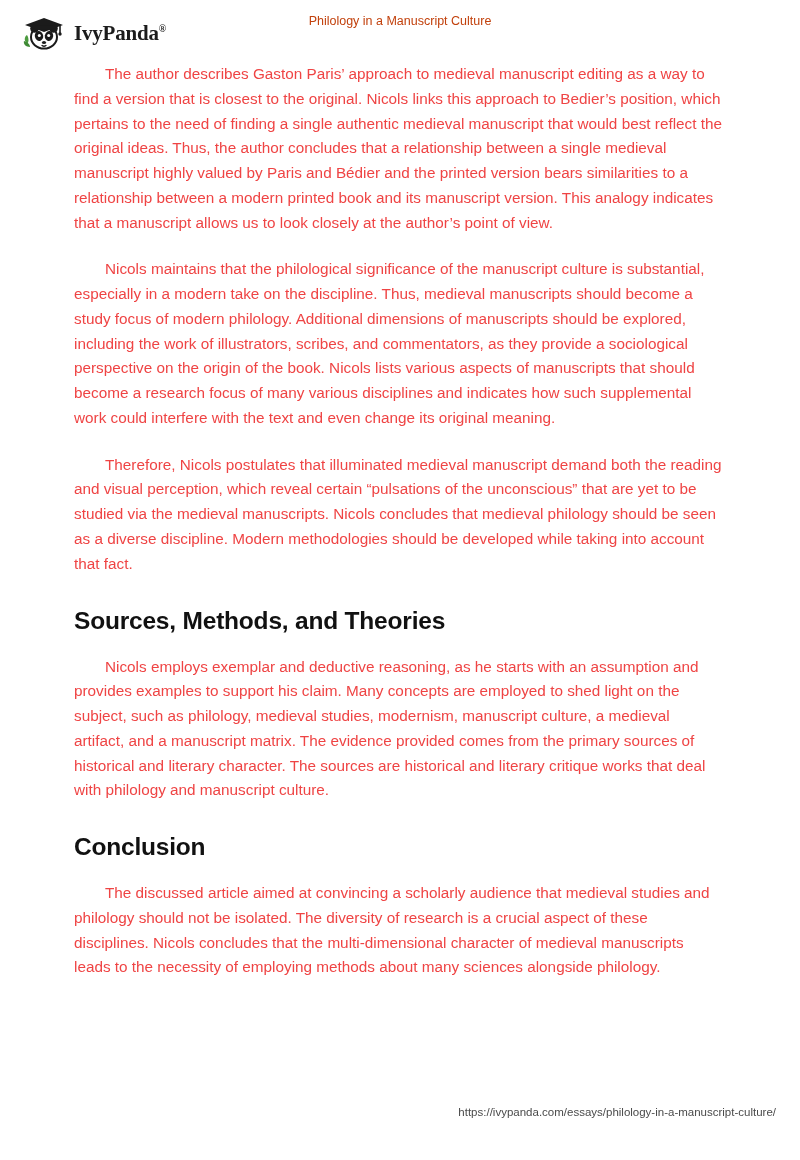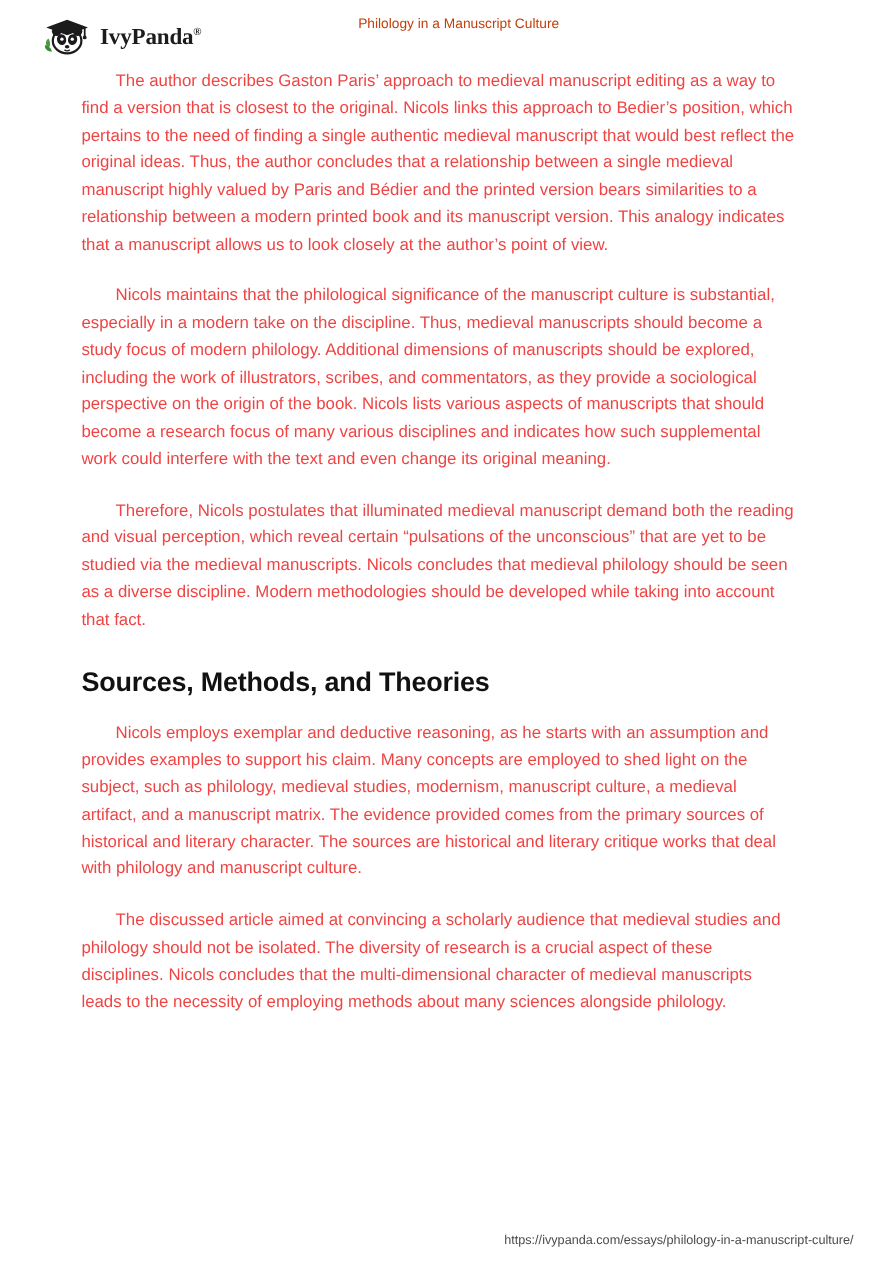--- a/index.html
+++ b/index.html
@@ -16,21 +16,21 @@
     width: 800px;
     height: 1160px;
     background: #ffffff;
     overflow: hidden;
     box-sizing: border-box;
   }
   
   .header {
     position: absolute;
     top: 0;
-    left: 17px;
+    left: 0;
     width: 656px;
     height: 62px;
   }
   .brand {
     position: absolute;
     left: 22px;
     top: 14px;
     display: flex;
     align-items: center;
     gap: 8px;
@@ -93,21 +93,21 @@
   
   .footer {
     position: absolute;
     left: 0;
     bottom: 26px;
     width: 800px;
   }
   .footer-url {
     position: absolute;
     right: 24px;
-    bottom: 0;
+    bottom: 16px;
     font-size: 11.5px;
     color: #4a4a4a;
     text-decoration: none;
     white-space: nowrap;
   }
 </style>
 </head>
 <body>
 
 <div class="page">
@@ -151,20 +151,21 @@
     <p class="para">The author describes Gaston Paris’ approach to medieval manuscript editing as a way to find a version that is closest to the original. Nicols links this approach to Bedier’s position, which pertains to the need of finding a single authentic medieval manuscript that would best reflect the original ideas. Thus, the author concludes that a relationship between a single medieval manuscript highly valued by Paris and Bédier and the printed version bears similarities to a relationship between a modern printed book and its manuscript version. This analogy indicates that a manuscript allows us to look closely at the author’s point of view.</p>
 
     <p class="para">Nicols maintains that the philological significance of the manuscript culture is substantial, especially in a modern take on the discipline. Thus, medieval manuscripts should become a study focus of modern philology. Additional dimensions of manuscripts should be explored, including the work of illustrators, scribes, and commentators, as they provide a sociological perspective on the origin of the book. Nicols lists various aspects of manuscripts that should become a research focus of many various disciplines and indicates how such supplemental work could interfere with the text and even change its original meaning.</p>
 
     <p class="para">Therefore, Nicols postulates that illuminated medieval manuscript demand both the reading and visual perception, which reveal certain “pulsations of the unconscious” that are yet to be studied via the medieval manuscripts. Nicols concludes that medieval philology should be seen as a diverse discipline. Modern methodologies should be developed while taking into account that fact.</p>
 
     <h2 class="heading">Sources, Methods, and Theories</h2>
 
     <p class="para para-tight">Nicols employs exemplar and deductive reasoning, as he starts with an assumption and provides examples to support his claim. Many concepts are employed to shed light on the subject, such as philology, medieval studies, modernism, manuscript culture, a medieval artifact, and a manuscript matrix. The evidence provided comes from the primary sources of historical and literary character. The sources are historical and literary critique works that deal with philology and manuscript culture.</p>
 
+    <h2 class="heading">Conclusion</h2>
 
     <p class="para">The discussed article aimed at convincing a scholarly audience that medieval studies and philology should not be isolated. The diversity of research is a crucial aspect of these disciplines. Nicols concludes that the multi-dimensional character of medieval manuscripts leads to the necessity of employing methods about many sciences alongside philology.</p>
 
   </div>
 
   <div class="footer">
     <a class="footer-url" href="#">https://ivypanda.com/essays/philology-in-a-manuscript-culture/</a>
   </div>
 
 </div>

